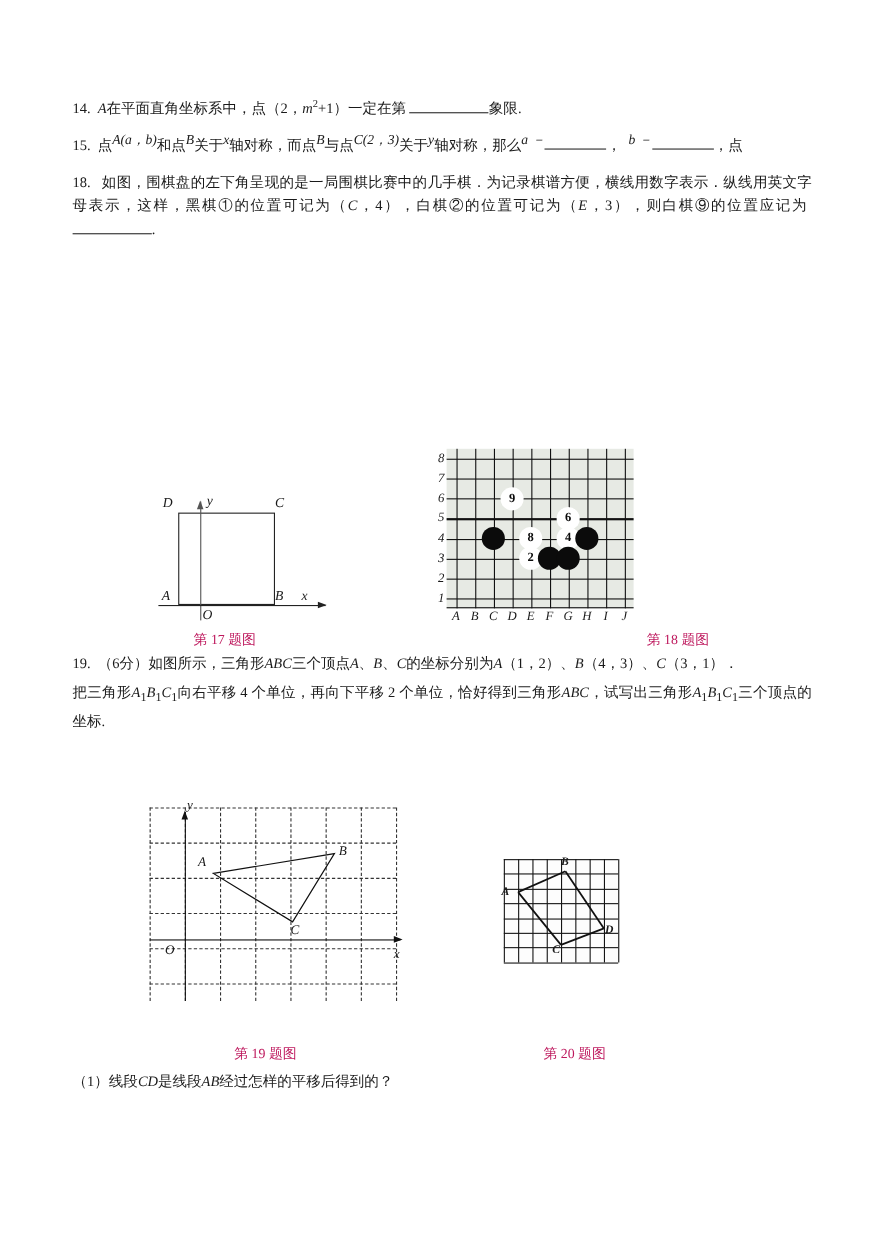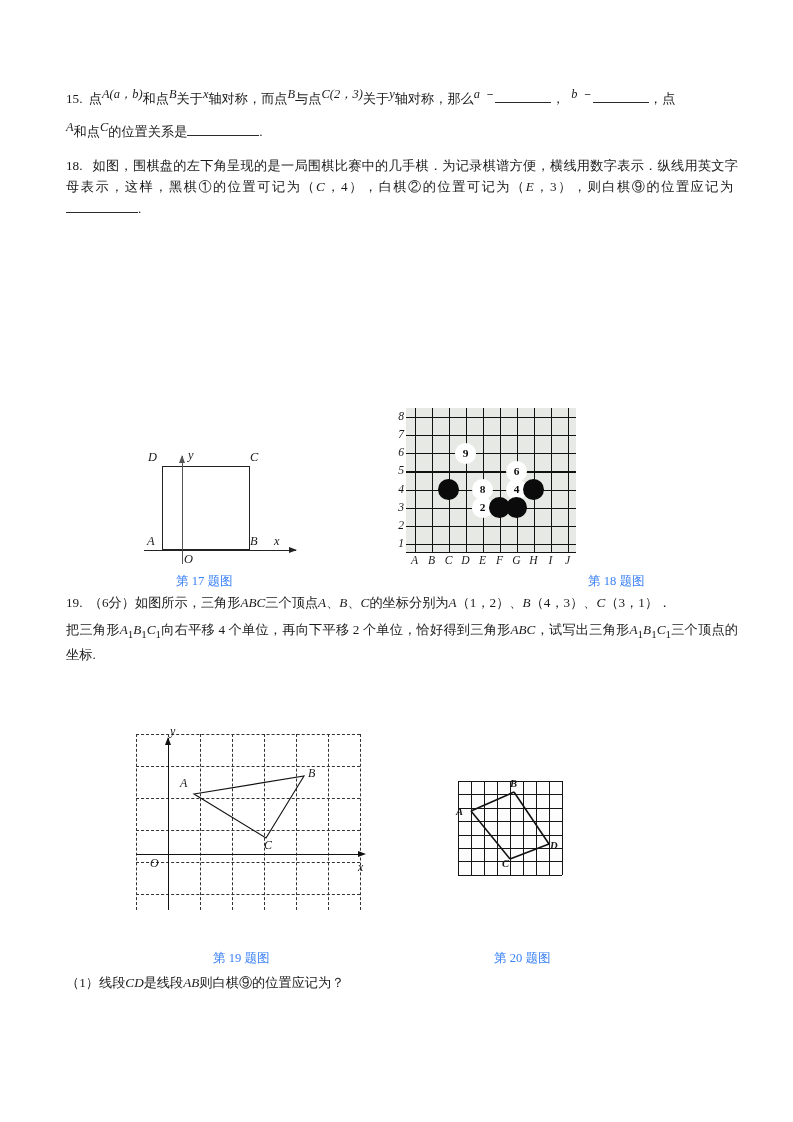--- a/index.html
+++ b/index.html
@@ -57,21 +57,21 @@
     font-style: italic;
     font-size: 12.4px;
   }
 
   
   .fig { position: absolute; }
   .cap {
     position: absolute;
     font-size: 12.6px;
     white-space: nowrap;
-    color: #3b82f6;
+    color: #be185d;
   }
 
   
   #fig17 { left: 140px; top: 448px; width: 170px; height: 125px; }
   #fig17 .sq {
     position: absolute;
     left: 22px; top: 18px;
     width: 88px; height: 84px;
     border: 1.1px solid #222;
     box-sizing: border-box;
@@ -203,27 +203,29 @@
   }
 </style>
 </head>
 <body>
 
 <div class="page">
 
   <div class="body-col">
 
 
+    <p class="q">
+      <span class="num">14.</span>
+      <span class="it">A</span><span>在平面直角坐标系中，点（2，</span><span class="it">m</span><sup class="sm">2</sup><span>+1）一定在第</span>
+      <span class="blank b-lg"></span><span>象限.</span>
+    </p>
 
     <p class="q">
       <span class="num">15.</span>
       <span>点</span><span class="raise">A(a，b)</span><span>和点</span><span class="raise">B</span><span>关于</span><span class="raise">x</span><span>轴对称，而点</span><span class="raise">B</span><span>与点</span><span class="raise">C(2，3)</span><span>关于</span><span class="raise">y</span><span>轴对称，那么</span><span class="raise">a －</span><span class="blank b-md"></span><span>，</span>&nbsp;&nbsp;<span class="raise">b －</span><span class="blank b-md"></span><span>，点</span>
-    </p>
-    <p class="q">
-      <span class="raise">A</span><span>和点</span><span class="raise">C</span><span>的位置关系是</span><span class="blank b-lg"></span><span>.</span>
     </p>
 
 
 
     <p class="q">
       <span class="num">18.</span>
       &nbsp;<span>如图，围棋盘的左下角呈现的是一局围棋比赛中的几手棋．为记录棋谱方便，横线用数字表示．纵线用英文字母表示，这样，黑棋①的位置可记为（</span><span class="it">C</span><span>，4），白棋②的位置可记为（</span><span class="it">E</span><span>，3），则白棋⑨的位置应记为</span>&nbsp;<span class="blank b-lg"></span><span>.</span>
     </p>
 
   </div>
@@ -368,17 +370,17 @@
     </svg>
     <div class="flbl" style="left:4px;  top:28px;">A</div>
     <div class="flbl" style="left:58px; top:0px;">B</div>
     <div class="flbl" style="left:50px; top:80px;">C</div>
     <div class="flbl" style="left:98px; top:62px;">D</div>
   </div>
   <div class="cap" style="left:494px; top:950px;">第 20 题图</div>
 
   <div style="position:absolute; left:66px; top:972px; width:672px;">
     <p class="q">
-      <span>（1）线段</span><span class="it">CD</span><span>是线段</span><span class="it">AB</span><span>则白棋⑨的位置应记为？</span>
+      <span>（1）线段</span><span class="it">CD</span><span>是线段</span><span class="it">AB</span><span>经过怎样的平移后得到的？</span>
     </p>
   </div>
 
 </div>
 
 </body></html>

